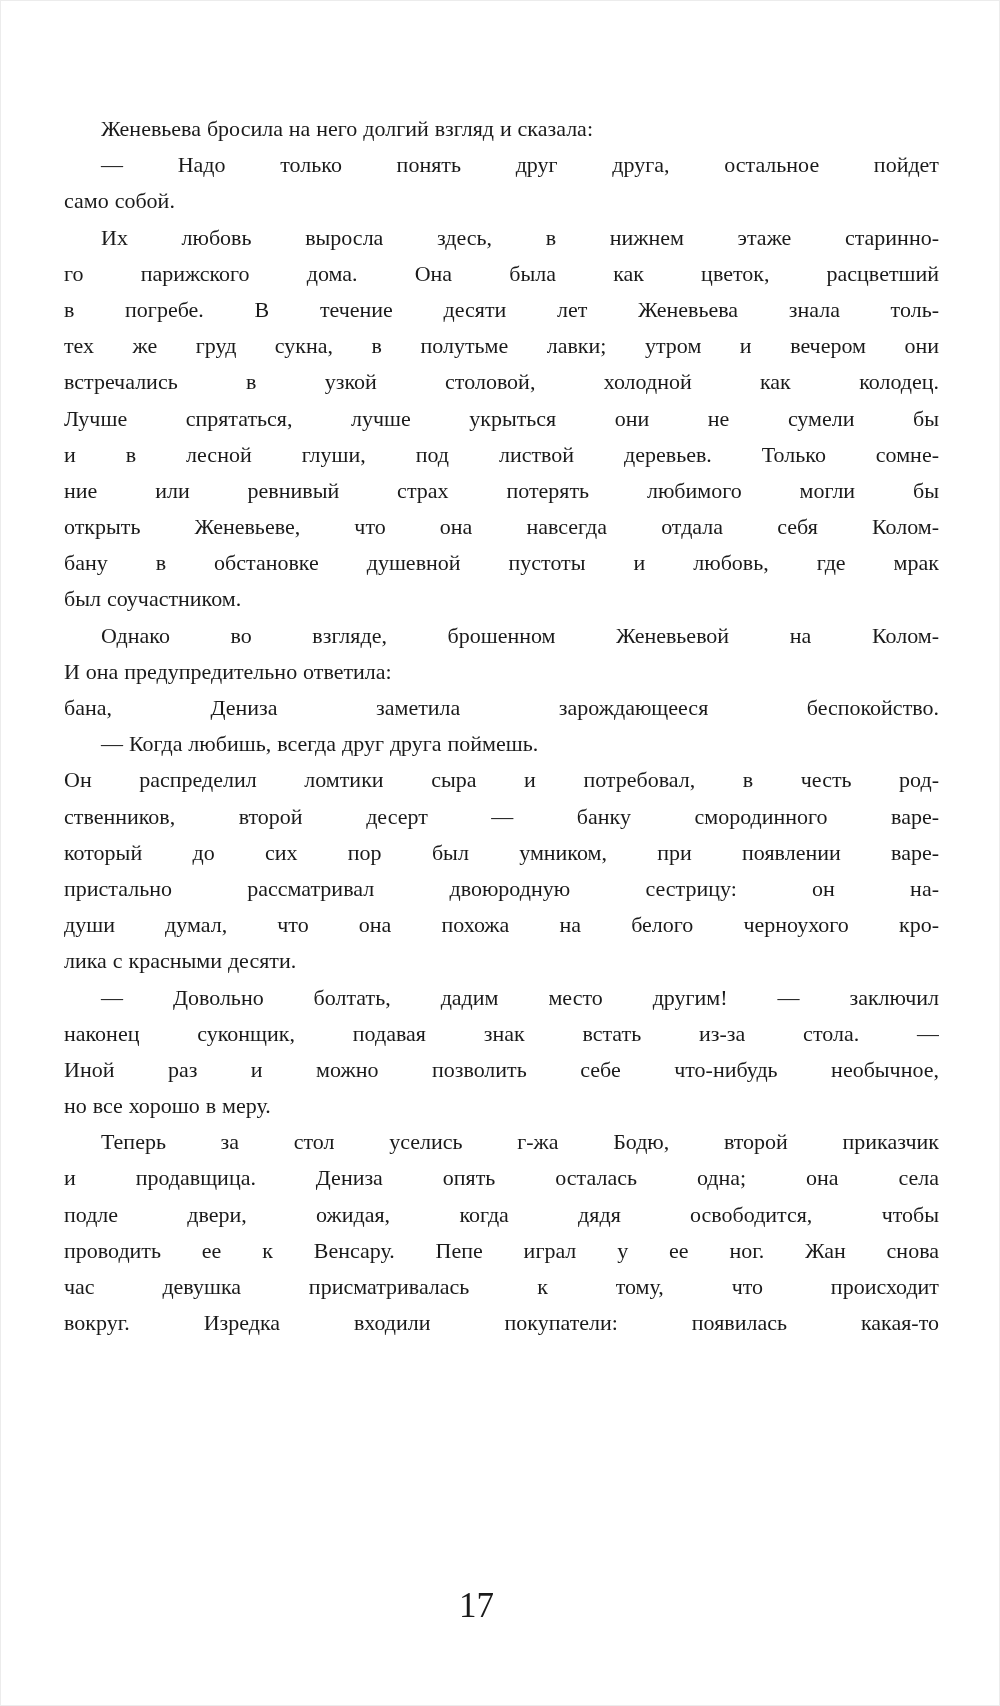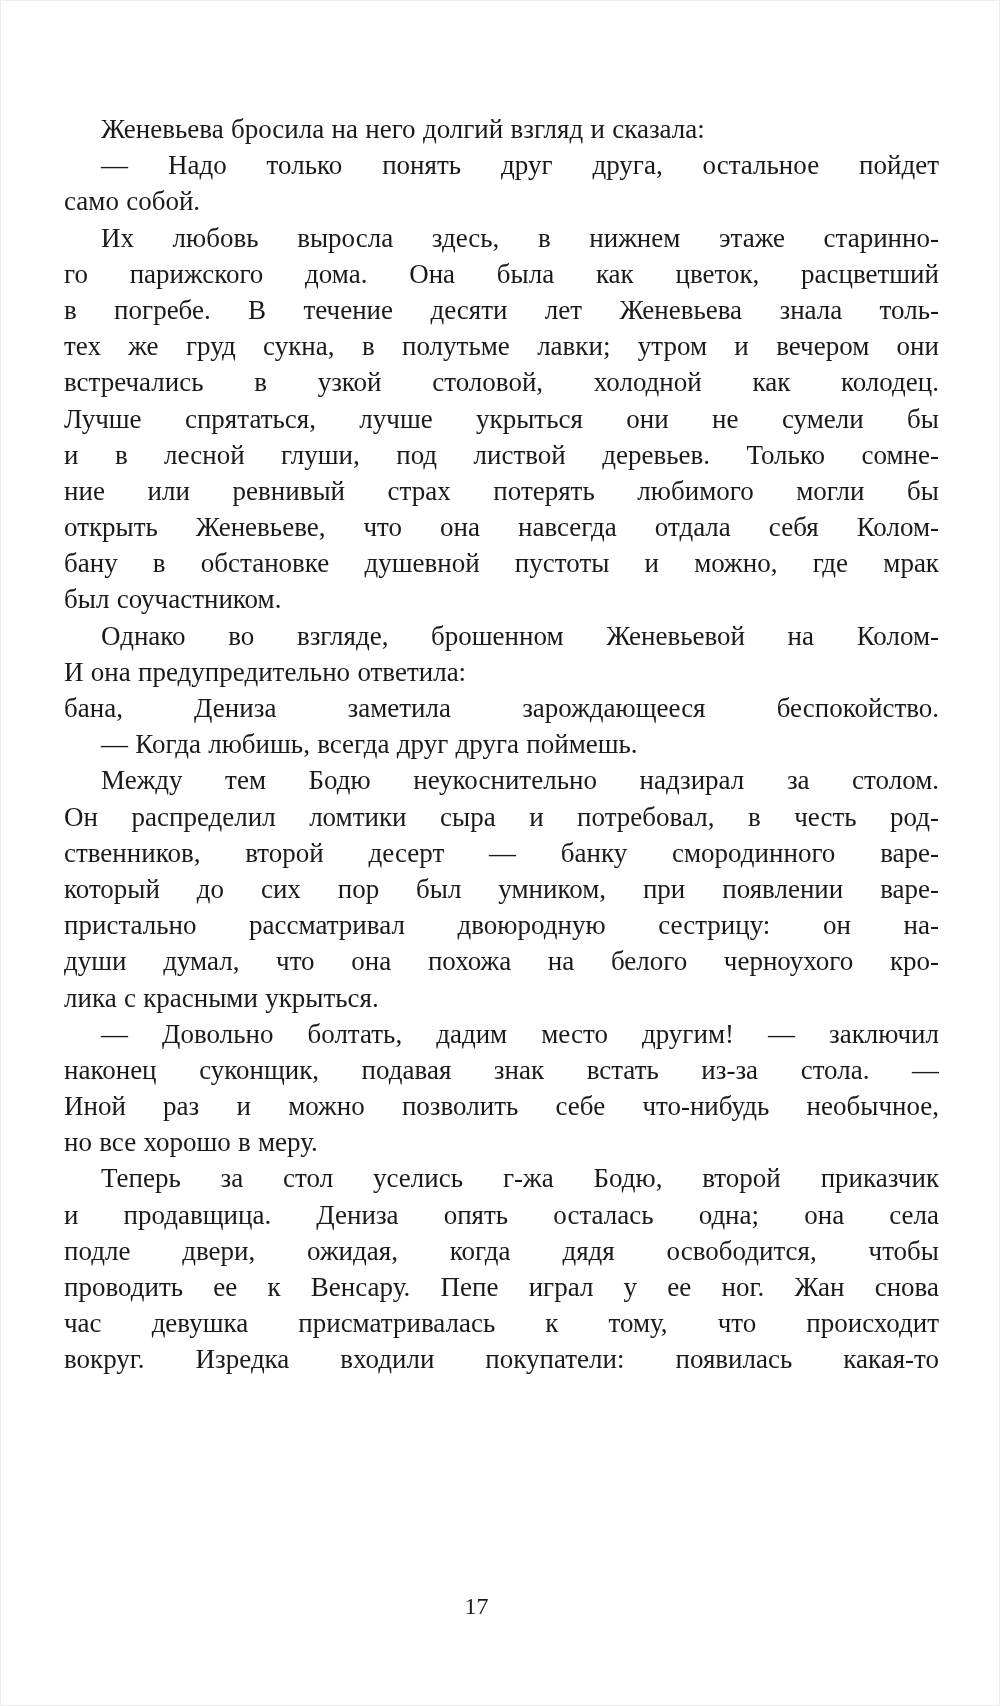--- a/index.html
+++ b/index.html
@@ -16,21 +16,21 @@
     border: 1px solid #ececec;
     font-family: "Liberation Serif", "DejaVu Serif", serif;
     color: #1a1a1a;
     overflow: hidden;
   }
   .text-block {
     position: absolute;
     left: 63px;
     top: 110px;
     width: 875px;
-    font-size: 27px;
+    font-size: 22px;
     line-height: 36.2px;
     font-weight: 400;
   }
   .para {
     margin: 0;
     padding: 0;
   }
   .line {
     height: 36.2px;
     overflow: hidden;
@@ -44,21 +44,21 @@
   .line.last {
     text-align-last: left;
   }
   .page-number {
     position: absolute;
     left: 63px;
     top: 1588px;
     width: 875px;
     text-align: center;
     transform: translateX(-25px);
-    font-size: 24px;
+    font-size: 35px;
     line-height: 34px;
     font-weight: 400;
     color: #1a1a1a;
   }
 </style>
 </head>
 <body>
 
 <div class="page">
   <div class="text-block">
@@ -72,39 +72,38 @@
       <div class="para">
         <div class="line first">Их любовь выросла здесь, в нижнем этаже старинно-</div>
         <div class="line">го парижского дома. Она была как цветок, расцветший</div>
         <div class="line">в погребе. В течение десяти лет Женевьева знала толь-</div>
         <div class="line">тех же груд сукна, в полутьме лавки; утром и вечером они</div>
         <div class="line">встречались в узкой столовой, холодной как колодец.</div>
         <div class="line">Лучше спрятаться, лучше укрыться они не сумели бы</div>
         <div class="line">и в лесной глуши, под листвой деревьев. Только сомне-</div>
         <div class="line">ние или ревнивый страх потерять любимого могли бы</div>
         <div class="line">открыть Женевьеве, что она навсегда отдала себя Колом-</div>
-        <div class="line">бану в обстановке душевной пустоты и можно, где мрак</div>
+        <div class="line">бану в обстановке душевной пустоты и любовь, где мрак</div>
         <div class="line last">был соучастником.</div>
       </div>
       <div class="para">
         <div class="line first">Однако во взгляде, брошенном Женевьевой на Колом-</div>
         <div class="line last">И она предупредительно ответила:</div>
         <div class="line">бана, Дениза заметила зарождающееся беспокойство.</div>
       </div>
       <div class="para">
         <div class="line first last">— Когда любишь, всегда друг друга поймешь.</div>
       </div>
       <div class="para">
-        <div class="line first">Между тем Бодю неукоснительно надзирал за столом.</div>
         <div class="line">Он распределил ломтики сыра и потребовал, в честь род-</div>
         <div class="line">ственников, второй десерт — банку смородинного варе-</div>
         <div class="line">который до сих пор был умником, при появлении варе-</div>
         <div class="line">пристально рассматривал двоюродную сестрицу: он на-</div>
         <div class="line">души думал, что она похожа на белого черноухого кро-</div>
-        <div class="line last">лика с красными укрыться.</div>
+        <div class="line last">лика с красными десяти.</div>
       </div>
       <div class="para">
         <div class="line first">— Довольно болтать, дадим место другим! — заключил</div>
         <div class="line">наконец суконщик, подавая знак встать из-за стола. —</div>
         <div class="line">Иной раз и можно позволить себе что-нибудь необычное,</div>
         <div class="line last">но все хорошо в меру.</div>
       </div>
       <div class="para">
         <div class="line first">Теперь за стол уселись г-жа Бодю, второй приказчик</div>
         <div class="line">и продавщица. Дениза опять осталась одна; она села</div>

